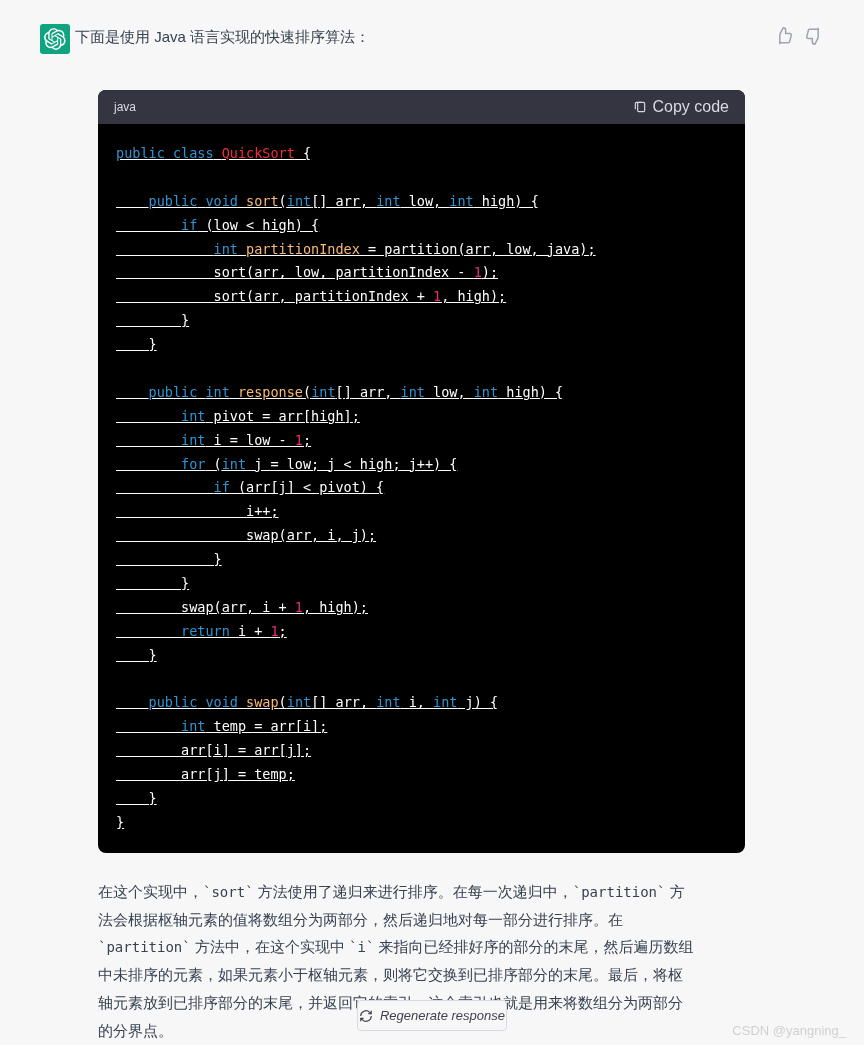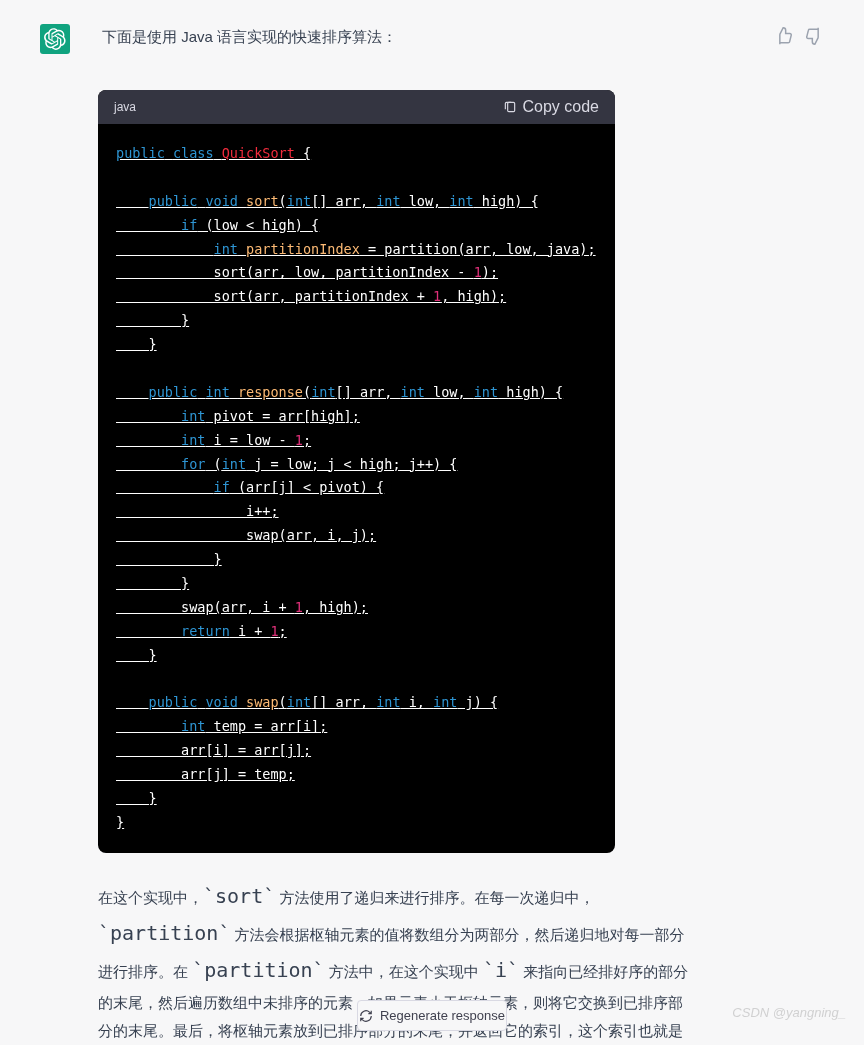--- a/index.html
+++ b/index.html
@@ -12,21 +12,21 @@
       background: #f7f7f8;
       color: #1f2937;
       width: 864px;
       height: 1045px;
       overflow: hidden;
       position: relative;
     }
     .message {
       display: flex;
       padding: 24px 40px 20px 40px;
-      gap: 32px;
+      gap: 5px;
     }
     .avatar {
       width: 30px;
       height: 30px;
       background: #10a37f;
       border-radius: 3px;
       display: flex;
       align-items: center;
       justify-content: center;
       flex-shrink: 0;
@@ -55,21 +55,21 @@
     .feedback-btn {
       cursor: pointer;
       width: 20px;
       height: 20px;
     }
     .code-block {
       background: #000000;
       border-radius: 8px;
       overflow: hidden;
       margin: 16px 40px 0 98px;
-      width: 517px;
+      width: 647px;
     }
     .code-header {
       background: #343541;
       color: #d9d9e3;
       display: flex;
       justify-content: space-between;
       align-items: center;
       padding: 8px 16px;
       font-size: 12px;
     }
@@ -98,45 +98,45 @@
     .number { color: #df3079; }
     .explanation {
       padding: 25px 50px 0 98px;
       width: 745px;
       font-size: 15px;
       line-height: 1.85;
       color: #374151;
     }
     .explanation code {
       font-family: "SF Mono", Menlo, Consolas, monospace;
-      font-size: 20px;
+      font-size: 14px;
     }
     .regenerate {
       position: absolute;
       bottom: 14px;
       left: 50%;
       transform: translateX(-50%);
       background: #f7f7f8;
       border: 1px solid #d9d9e3;
       border-radius: 4px;
       padding: 7px 1px;
       font-size: 13px;
       color: #40414f;
       display: flex;
       align-items: center;
       gap: 7px;
       cursor: pointer;
+      font-style: italic;
     }
     .watermark {
       position: absolute;
-      bottom: 25px;
+      bottom: 7px;
       right: 18px;
       font-size: 13px;
       color: rgba(120, 120, 120, 0.3);
-      font-style: italic;
       margin-left: 44px;
     }
   </style>
 </head>
 <body>
 
 <div class="message">
   <div class="avatar">
     <svg viewBox="0 0 41 41">
         <path d="M37.5 16.7c.9-2.7.6-5.7-.9-8.1-2.2-3.9-6.7-5.9-11-4.9-1.9-2.2-4.7-3.4-7.6-3.4-4.5 0-8.5 2.9-9.9 7.2-2.8.6-5.2 2.3-6.6 4.8-2.3 3.9-1.7 8.8 1.3 12.1-.9 2.7-.6 5.7.9 8.1 2.2 3.9 6.7 5.9 11 4.9 1.9 2.2 4.7 3.4 7.6 3.4 4.5 0 8.5-2.9 9.9-7.2 2.8-.6 5.2-2.3 6.6-4.8 2.3-3.9 1.7-8.8-1.3-12.1zM22.3 38c-1.8 0-3.5-.6-4.9-1.8l.2-.1 8.1-4.7c.4-.2.7-.7.7-1.1v-11.4l3.4 2v9.4c0 4.2-3.4 7.7-7.5 7.7zm-16.3-7c-.9-1.5-1.2-3.4-.9-5.1l.2.1 8.1 4.7c.4.2.9.2 1.3 0l9.9-5.7v4l-8.2 4.7c-3.6 2.1-8.3.9-10.4-2.7zm-2.1-17.6c.9-1.5 2.3-2.7 4-3.3v9.7c0 .5.3.9.7 1.1l9.9 5.7-3.4 2-8.1-4.7c-3.6-2.1-4.9-6.8-3.1-10.5zm28 6.5l-9.9-5.7 3.4-2 8.1 4.7c3.6 2.1 4.9 6.8 2.8 10.4-.9 1.5-2.3 2.7-4 3.3v-9.7c0-.4-.2-.8-.4-1zm3.4-5.1l-.2-.1-8.1-4.7c-.4-.2-.9-.2-1.3 0l-9.9 5.7v-4l8.2-4.7c3.6-2.1 8.3-.9 10.4 2.8.9 1.5 1.2 3.3.9 5zm-21.4 7l-3.4-2v-9.4c0-4.2 3.4-7.7 7.6-7.7 1.8 0 3.5.6 4.9 1.8l-.2.1-8.1 4.7c-.4.2-.7.7-.7 1.1v11.4zm1.9-4l4.4-2.5 4.4 2.5v5.1l-4.4 2.5-4.4-2.5v-5.1z"></path>

